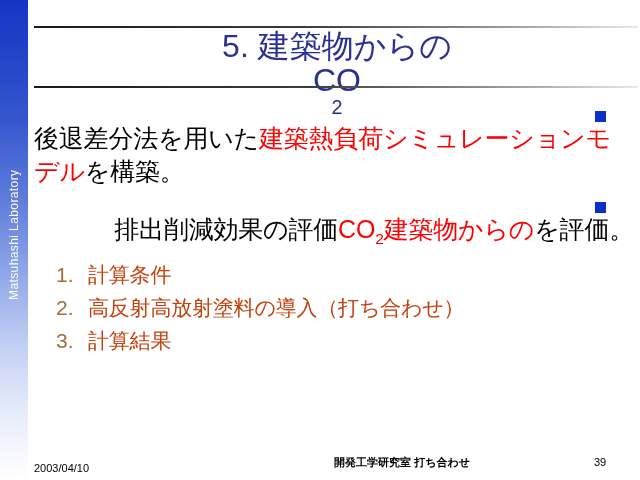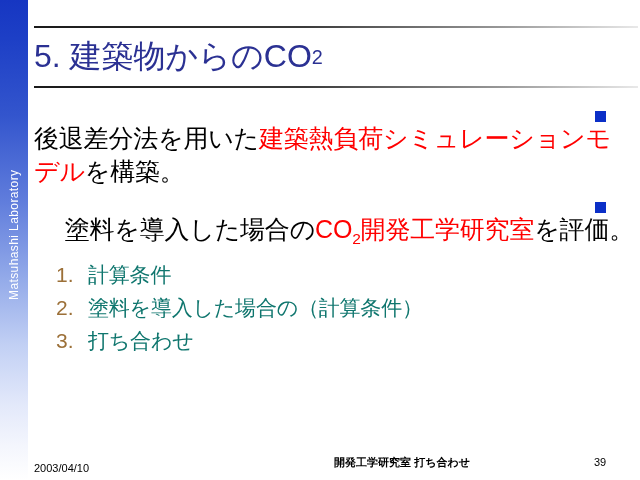--- a/index.html
+++ b/index.html
@@ -76,20 +76,21 @@
     top: 30px;
     width: 606px;
     height: 54px;
     display: flex;
     align-items: center;
     color: #2b3193;
     font-size: 32px;
     line-height: 1.05;
     white-space: nowrap;
     font-weight: 400;
+    flex-direction: column;
   }
   #slide-title .sub { font-size: 0.62em; vertical-align: sub; }
 
   
   #body {
     position: absolute;
     left: 34px;
     top: 100px;
     width: 600px;
   }
@@ -130,21 +131,21 @@
   }
   .num-marker {
     flex: 0 0 auto;
     width: 32px;
     color: #9c7038;
     font-size: 21px;
     line-height: 1.15;
   }
   .num-text {
     flex: 1 1 auto;
-    color: #0f766e;
+    color: #c2410c;
     font-size: 21px;
     line-height: 1.15;
     letter-spacing: -0.2px;
   }
 
   
   #footer {
     position: absolute;
     left: 34px;
     top: 452px;
@@ -183,36 +184,36 @@
     <div class="bullet-row">
       <span class="bullet-marker"></span>
       <div class="bullet-text">
         <span>後退差分法を用いた</span><span class="hl">建築熱負荷シミュレーションモデル</span><span>を構築。</span>
       </div>
     </div>
 
     <div class="bullet-row">
       <span class="bullet-marker"></span>
       <div class="bullet-text">
-        <span>塗料を導入した場合の</span><span class="hl">CO</span><span class="hl sub">2</span><span class="hl">開発工学研究室</span><span>を評価。</span>
+        <span>排出削減効果の評価</span><span class="hl">CO</span><span class="hl sub">2</span><span class="hl">建築物からの</span><span>を評価。</span>
       </div>
     </div>
 
     <div id="numbered">
       <div class="num-row">
         <span class="num-marker">1.</span>
         <span class="num-text">計算条件</span>
       </div>
       <div class="num-row">
         <span class="num-marker">2.</span>
-        <span class="num-text">塗料を導入した場合の（計算条件）</span>
+        <span class="num-text">高反射高放射塗料の導入（打ち合わせ）</span>
       </div>
       <div class="num-row">
         <span class="num-marker">3.</span>
-        <span class="num-text">打ち合わせ</span>
+        <span class="num-text">計算結果</span>
       </div>
     </div>
 
   </div>
 
   <div id="footer">
     <span id="footer-date">2003/04/10</span>
     <span id="footer-center">開発工学研究室 打ち合わせ</span>
     <span id="footer-page">39</span>
   </div>

